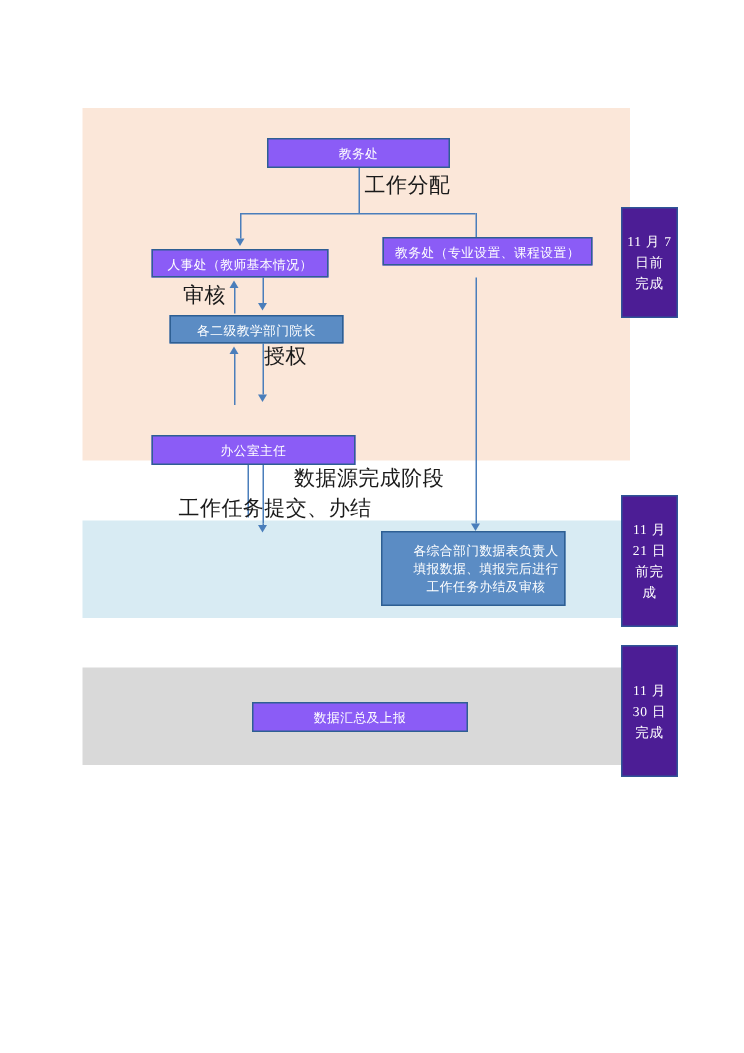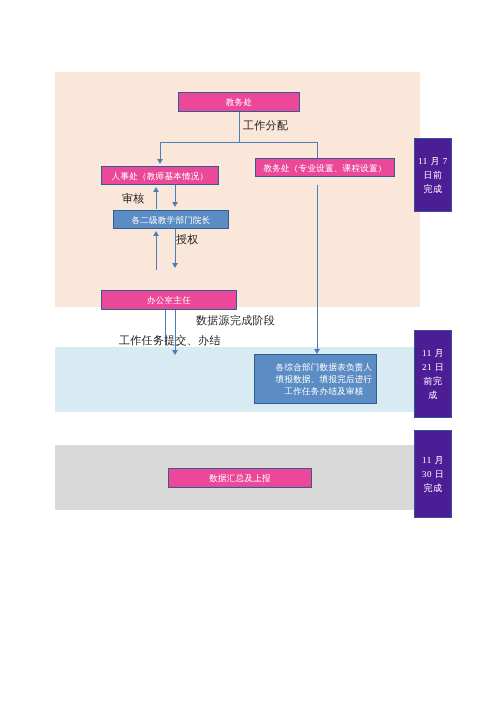--- a/index.html
+++ b/index.html
@@ -47,21 +47,21 @@
   }
   .datechip span { display: block; }
   .chip-1 { left: 414px; top: 138px; width: 38px; height: 74px; }
   .chip-2 { left: 414px; top: 330px; width: 38px; height: 88px; }
   .chip-3 { left: 414px; top: 430px; width: 38px; height: 88px; }
 
   
   .node {
     position: absolute;
     box-sizing: border-box;
-    background: #ec4899;
+    background: #8b5cf6;
     border: 1px solid #2e5f93;
     color: #ffffff;
     font-size: 8.5px;
     line-height: 12px;
     text-align: center;
     display: flex;
     align-items: center;
     justify-content: center;
     padding: 2px 3px;
     letter-spacing: 0.3px;
@@ -97,21 +97,21 @@
   }
   .arrow-up {
     border-left: 3.5px solid transparent;
     border-right: 3.5px solid transparent;
     border-bottom: 5px solid #4a7ebb;
   }
 
   
   .elabel {
     position: absolute;
-    font-size: 11px;
+    font-size: 14px;
     line-height: 12px;
     color: #1a1a1a;
     letter-spacing: 0.3px;
     white-space: pre-line;
   }
   .e-gongzuofenpei { left: 243px; top: 119px; }
   .e-shenhe       { left: 122px; top: 192px; }
   .e-tianbao      { left: 68px;  top: 232px; }
   .e-shouquan     { left: 176px; top: 233px; }
   .e-shujuyuan    { left: 196px; top: 314px; }

